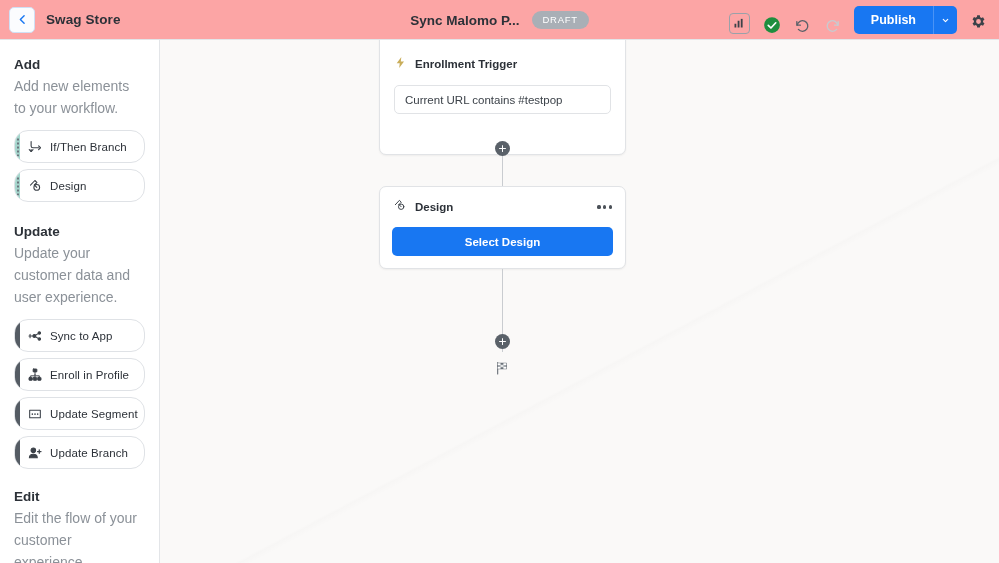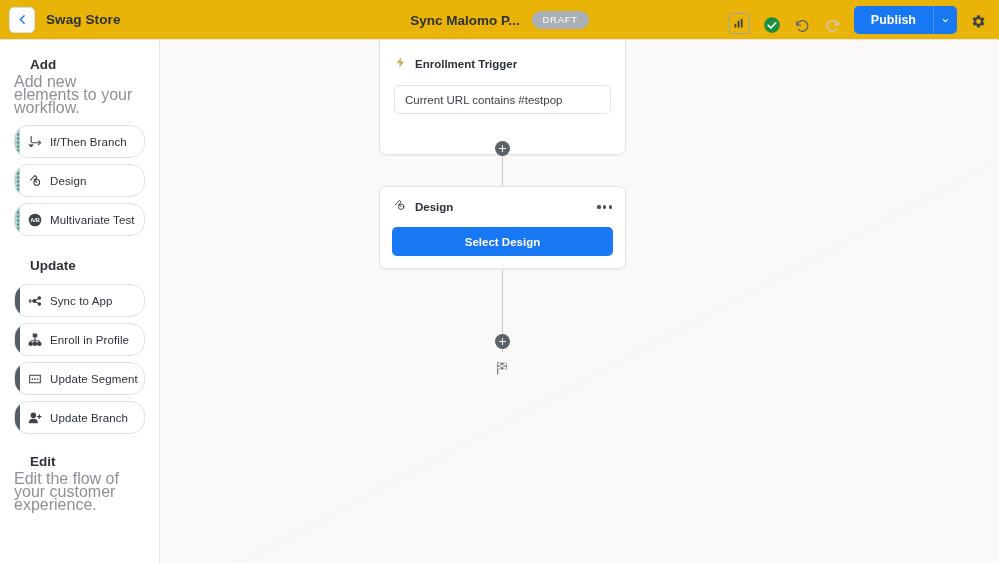--- a/index.html
+++ b/index.html
@@ -7,21 +7,21 @@
     width: 999px; height: 563px;
     font-family: "Liberation Sans", sans-serif;
     background: #ffffff;
     overflow: hidden;
   }
   #app { position: relative; width: 999px; height: 563px; display: flex; flex-direction: column; }
 
   
   .header {
     height: 40px; min-height: 40px;
-    background: #eab308;
+    background: #fca5a5;
     border-bottom: 1px solid #e3e5e8;
     display: flex; align-items: center;
     position: relative;
     z-index: 5;
   }
   .hdr-left { display: flex; align-items: center; padding-left: 9px; gap: 11px; width: 300px; }
   .back-btn {
     width: 26px; height: 26px; border: 1px solid #cfe0f5; border-radius: 5px;
     background: #fbfcfe; display: flex; align-items: center; justify-content: center;
     cursor: pointer;
@@ -75,23 +75,23 @@
   .body { flex: 1; display: flex; min-height: 0; }
 
   
   .sidebar {
     width: 160px; min-width: 160px; background: #ffffff;
     border-right: 1px solid #e3e5e8;
     padding: 17px 0 0 0;
     overflow: hidden;
     position: relative;
   }
-  .sec-title { font-size: 13.5px; font-weight: bold; color: #2c3138; padding: 0 14px; margin-left: 16px; }
+  .sec-title { font-size: 13.5px; font-weight: bold; color: #2c3138; padding: 0 14px; }
   .sec-desc {
-    font-size: 16px; color: #8b9198; line-height: 13px; padding: 3px 20px 0 14px;
+    font-size: 14px; color: #8b9198; line-height: 22px; padding: 3px 20px 0 14px;
   }
   .card-list { padding: 11px 14px 0 14px; display: flex; flex-direction: column; gap: 6px; }
   .wf-card {
     height: 33px; background: #ffffff; border: 1px solid #dfe2e6; border-radius: 14px;
     display: flex; align-items: center; position: relative; overflow: hidden;
     cursor: pointer;
   }
   .accent { width: 5px; height: 100%; position: relative; flex: 0 0 5px; }
   .accent.teal { background: #a6d6cd; }
   .accent.dark { background: #555c64; }
@@ -291,40 +291,29 @@
             <div class="card-icon">
               <svg width="15" height="15" viewBox="0 0 24 24" fill="none" stroke="#3c4249" stroke-width="1.7" stroke-linecap="round" stroke-linejoin="round">
                 <path d="M4 11.5 11 4l3.2 3.2-4 4"></path>
                 <circle cx="14" cy="15" r="4.6"></circle>
                 <path d="M10.2 11.2 14 15"></path>
               </svg>
             </div>
             <div class="card-label">Design</div>
           </div>
 
-          <div class="wf-card">
-            <div class="accent teal">
-                <div class="dots"></div>
-              </div>
-            <div class="card-icon">
-              <svg width="16" height="16" viewBox="0 0 24 24">
-                <circle cx="12" cy="12" r="9.5" fill="#3c4249"></circle>
-                <text x="12" y="15.4" font-family="Liberation Sans, sans-serif" font-size="8.5" font-weight="bold" fill="#ffffff" text-anchor="middle">A/B</text>
-              </svg>
-            </div>
-            <div class="card-label">Multivariate Test</div>
-          </div>
 
         </div>
       </div>
 
       <div class="sec-gap"></div>
 
       <div>
         <div class="sec-title">Update</div>
+        <div class="sec-desc">Update your customer data and user experience.</div>
         <div class="card-list">
 
           <div class="wf-card">
             <div class="accent dark"></div>
             <div class="card-icon">
               <svg width="16" height="16" viewBox="0 0 24 24" fill="none" stroke="#3c4249" stroke-width="1.6" stroke-linecap="round" stroke-linejoin="round">
                 <circle cx="11" cy="12" r="2.1" fill="#3c4249"></circle>
                 <circle cx="18.5" cy="7.5" r="1.9" fill="#3c4249"></circle>
                 <circle cx="18.5" cy="16.5" r="1.9" fill="#3c4249"></circle>
                 <path d="M12.8 10.9 16.7 8.5M12.8 13.1l3.9 2.4"></path>

